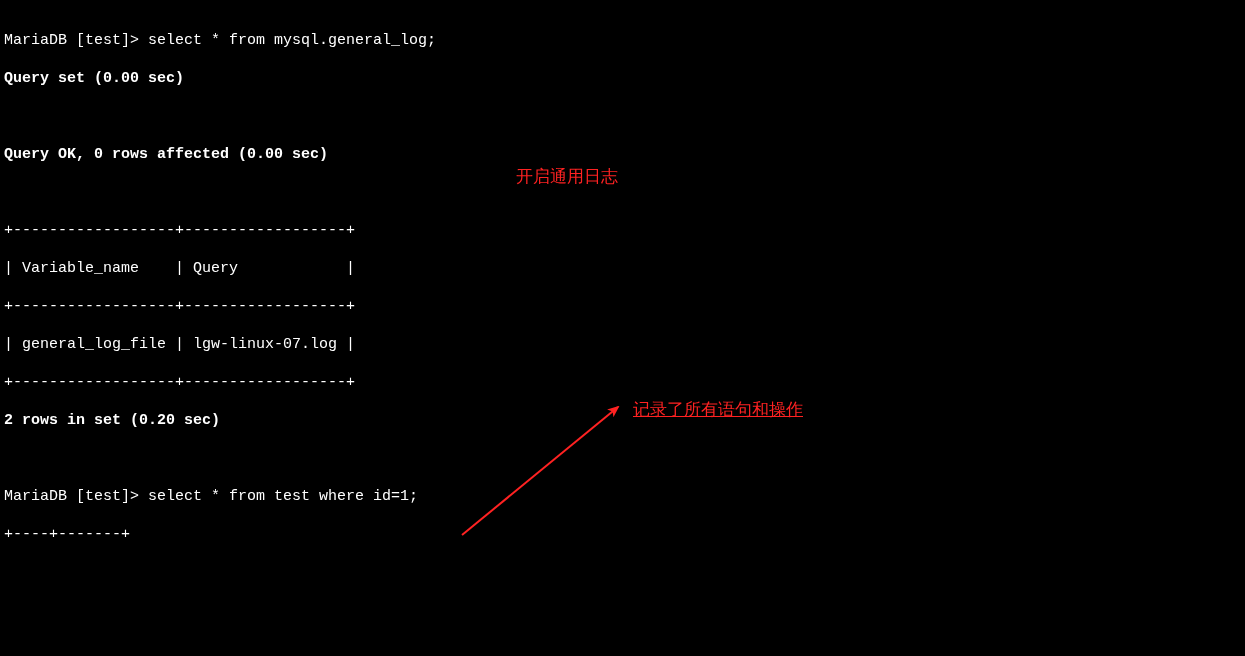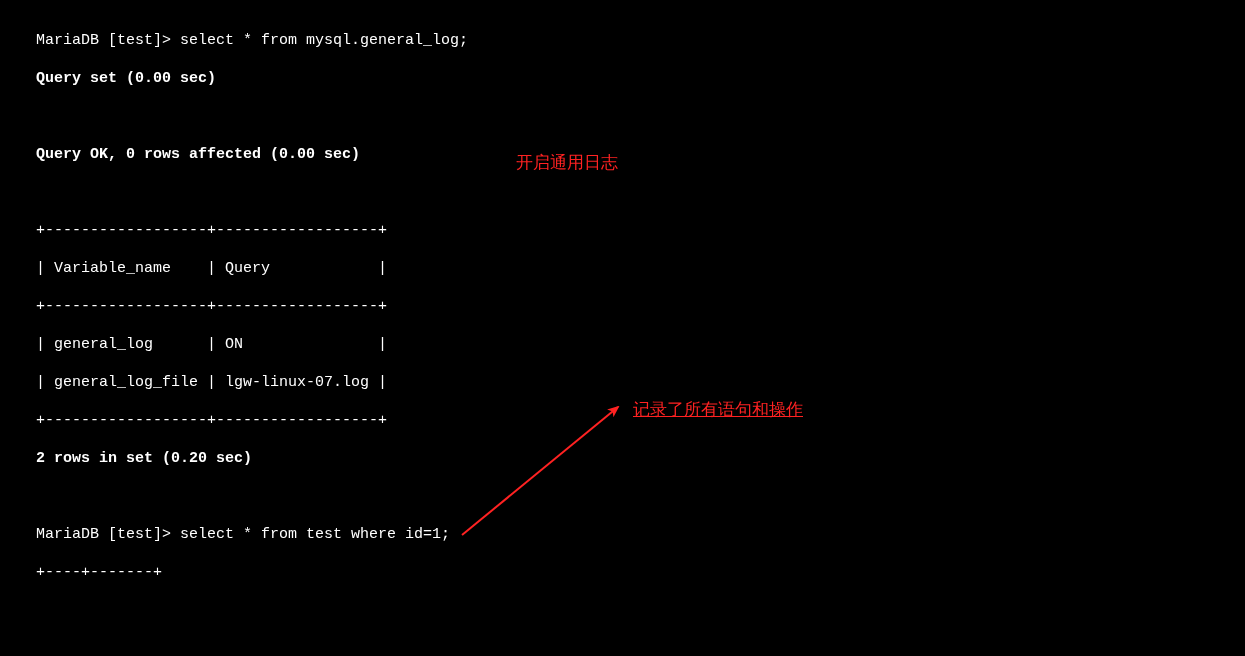--- a/index.html
+++ b/index.html
@@ -16,21 +16,21 @@
     position: relative;
     letter-spacing: 0px;
   }
   .term {
     position: absolute;
     top: 0;
     left: 0;
     padding: 12px 4px 4px 4px;
     white-space: pre;
   }
-  .line { white-space: pre; margin-left: 32px; }
+  .line { white-space: pre; }
   .bold { font-weight: bold; }
   .annot {
     position: absolute;
     color: #ff2222;
     font-family: "Microsoft YaHei", "PingFang SC", sans-serif;
     font-size: 17px;
     font-weight: 500;
     white-space: nowrap;
     pointer-events: none;
   }
@@ -44,21 +44,20 @@
 
 <div class="term">
 <div class="line"><span>MariaDB [test]&gt; </span><span>select * from mysql.general_log;</span></div>
 <div class="line bold">Query set (0.00 sec)</div>
 <div class="line"> </div>
 <div class="line bold">Query OK, 0 rows affected (0.00 sec)</div>
 <div class="line"> </div>
 <div class="line">+------------------+------------------+</div>
 <div class="line">| Variable_name    | Query            |</div>
 <div class="line">+------------------+------------------+</div>
-<div class="line">| general_log      | ON               |</div>
 <div class="line">| general_log_file | lgw-linux-07.log |</div>
 <div class="line">+------------------+------------------+</div>
 <div class="line bold">2 rows in set (0.20 sec)</div>
 <div class="line"> </div>
 <div class="line"><span>MariaDB [test]&gt; </span><span>select * from test where id=1;</span></div>
 <div class="line">+----+-------+</div>
 
 
 
 
@@ -70,21 +69,21 @@
 
 
 
 
 
 
 
 
 </div>
 
-<div class="annot" style="left:516px; top:153px;">开启通用日志</div>
+<div class="annot" style="left:516px; top:167px;">开启通用日志</div>
 <div class="annot" style="left:633px; top:400px;text-decoration:underline;">记录了所有语句和操作</div>
 
 <svg class="arrow" style="left:450px; top:395px;" width="180" height="150">
   <defs>
     <marker id="ah" markerWidth="12" markerHeight="10" refX="10" refY="5" orient="auto" markerUnits="userSpaceOnUse">
       <path d="M0,0 L12,5 L0,10 L3,5 Z" fill="#ff2222"></path>
     </marker>
   </defs>
   <line x1="12" y1="140" x2="168" y2="12" stroke="#ff2222" stroke-width="2" marker-end="url(#ah)"></line>
 </svg>

